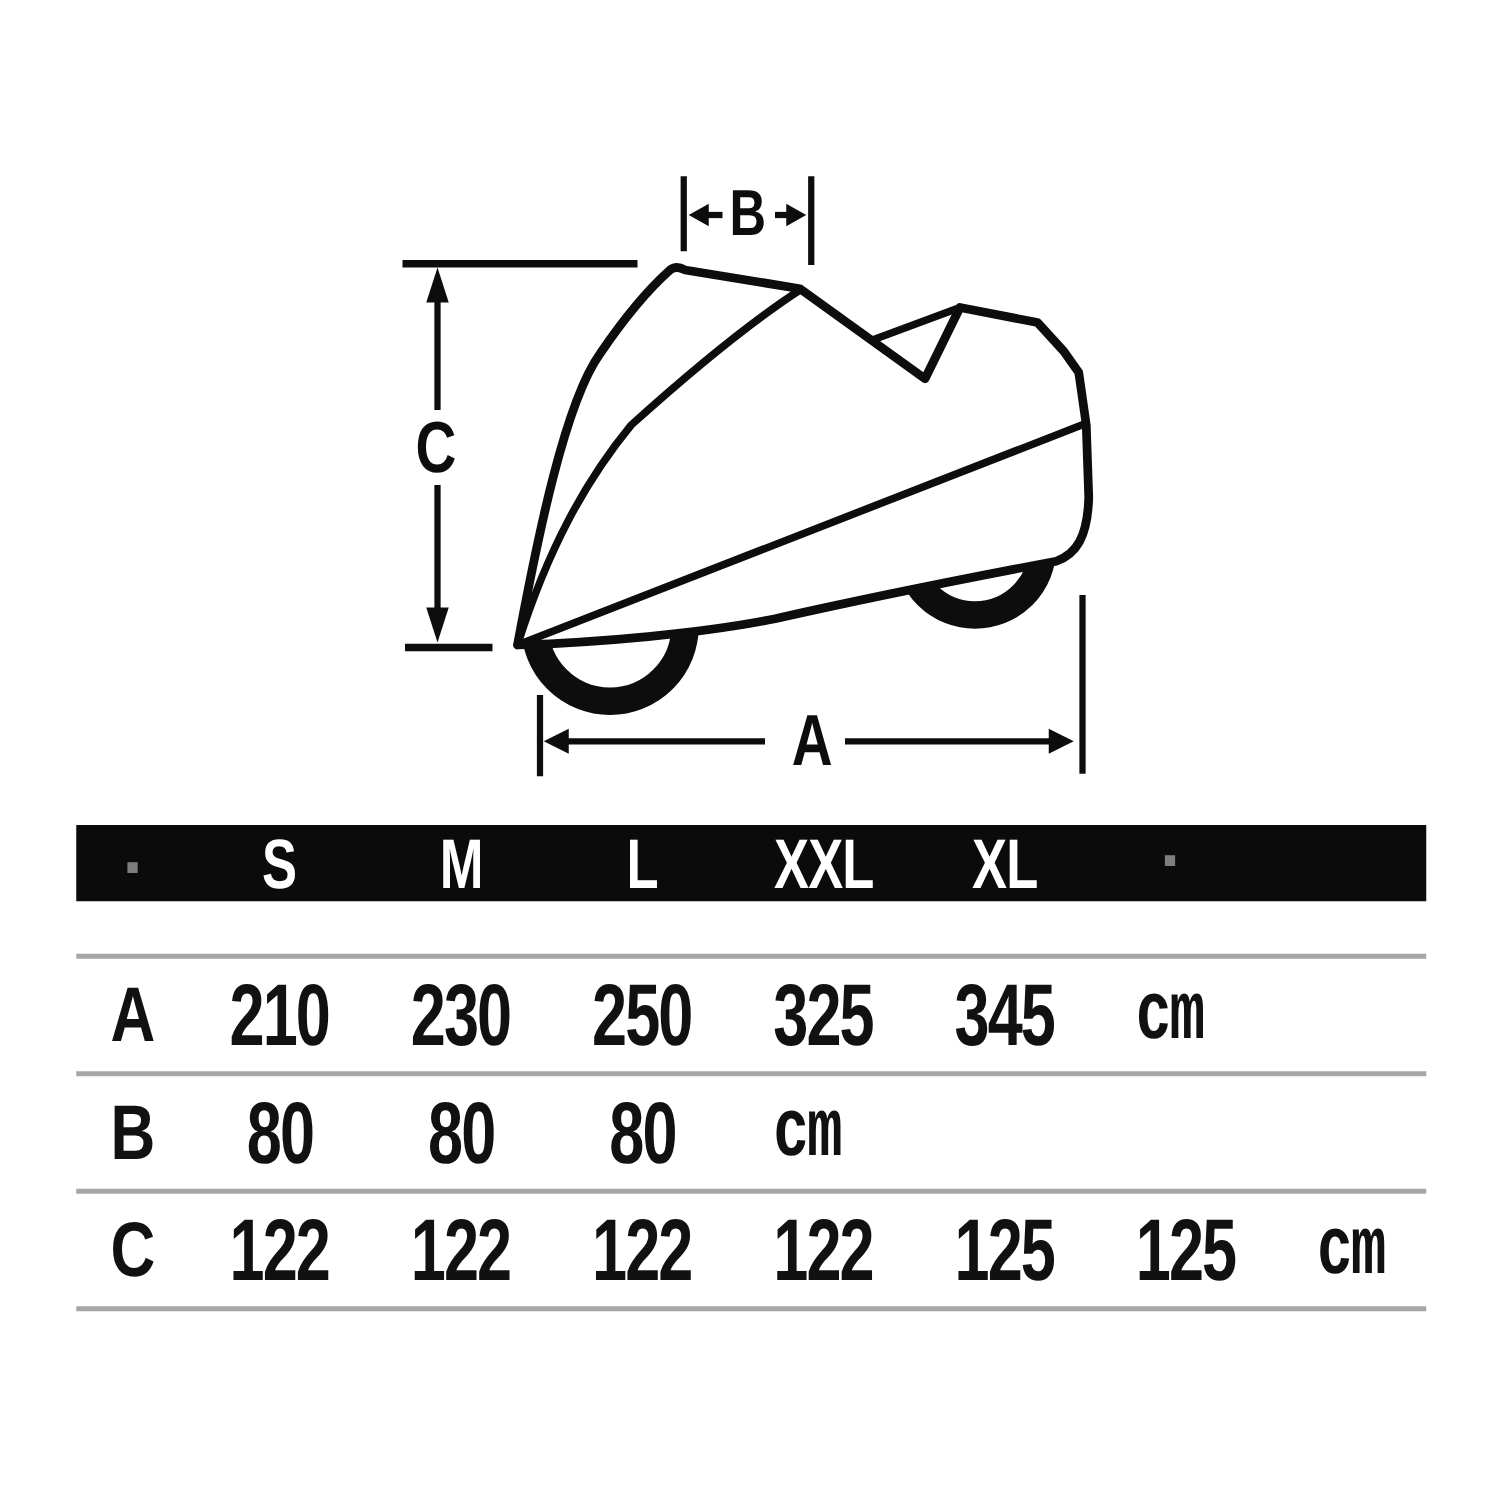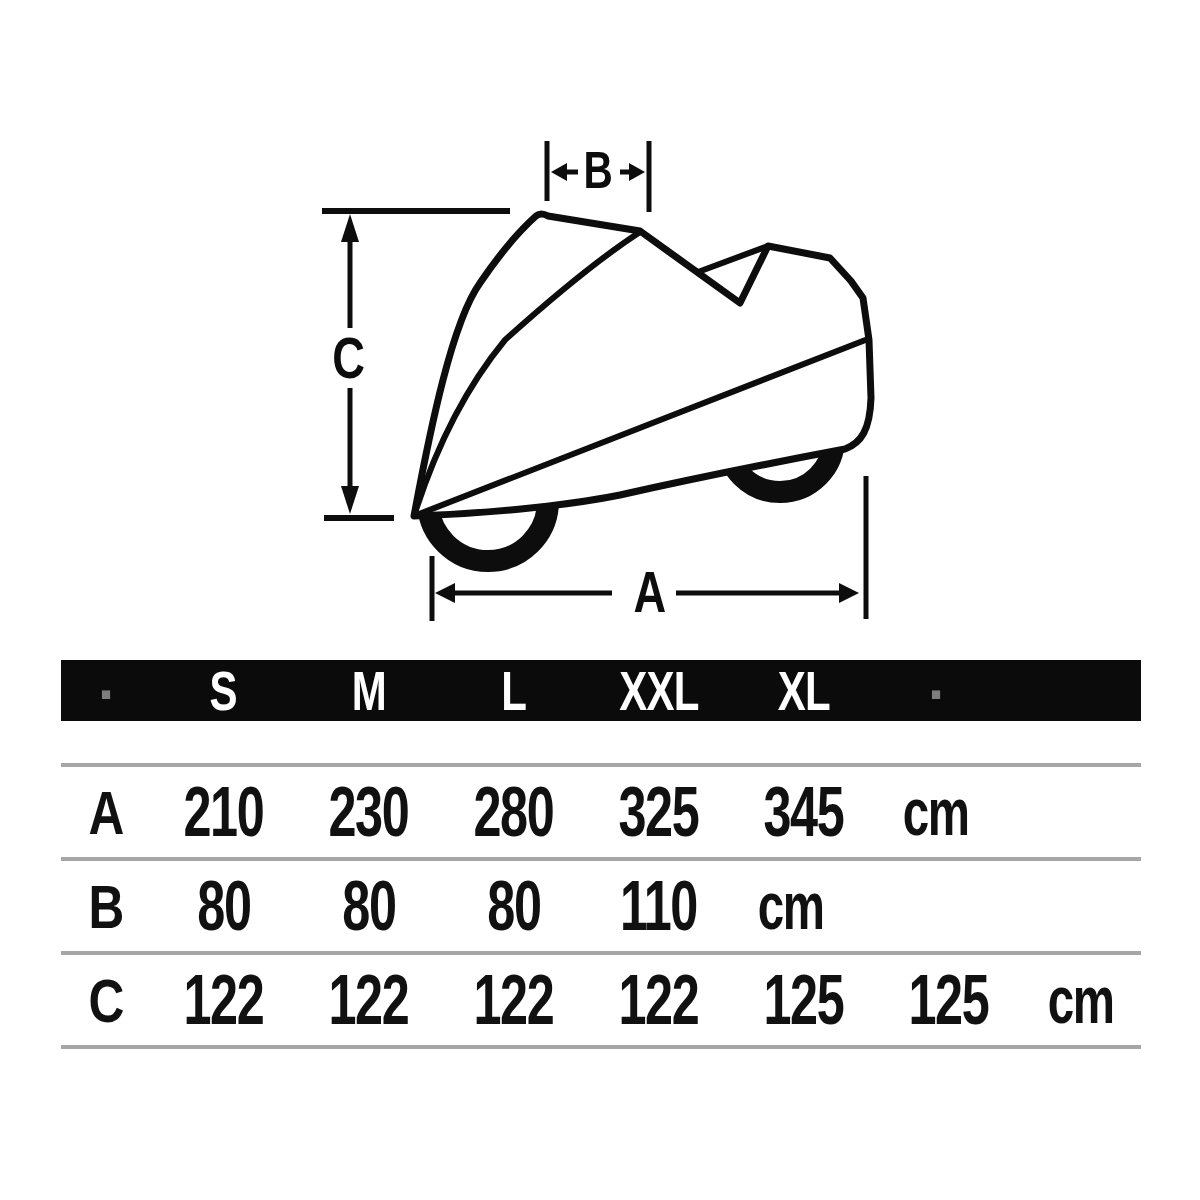--- a/index.html
+++ b/index.html
@@ -9,21 +9,21 @@
   #drawing{position:absolute;left:0;top:0;width:1200px;height:660px;}
   
   #size-table{position:absolute;left:61px;top:660px;width:1080px;}
   .thead{display:flex;align-items:center;height:61px;background:#0b0b0b;}
   .spacer{height:42px;}
   .trow{display:flex;align-items:center;height:90px;border-top:4px solid #a6a6a6;background:#fff;}
   .endline{height:0;border-top:4px solid #a6a6a6;}
   .cell{display:flex;align-items:center;justify-content:center;}
   .cell.lab{width:90px;}
   .cell.size{width:145px;}
-  .cell.unit{width:120px;}
+  .cell.unit{width:120px;font-family:Liberation Mono, monospace;}
   .hsize{color:#ffffff;font-size:56px;font-weight:700;display:inline-block;
          transform:scaleX(.75);letter-spacing:-1px;}
   .dot{color:#7e7e7e;font-size:58px;font-weight:700;line-height:0;display:inline-block;
        transform:translateY(-12px);}
   .rowlab{font-size:62px;font-weight:700;display:inline-block;transform:scaleX(.8);}
   .val{font-size:70px;font-weight:700;display:inline-block;transform:scaleX(.72);
        letter-spacing:-2px;}
   .unit-txt{font-size:66px;font-weight:700;display:inline-block;transform:scaleX(.72);
        letter-spacing:-2px;}
   svg text{font-family:"Liberation Sans",sans-serif;font-weight:700;fill:#0d0d0d;}
@@ -116,21 +116,21 @@
       <div class="cell lab">
         <span class="rowlab">A</span>
         </div>
       <div class="cell size">
           <span class="val">210</span>
         </div>
       <div class="cell size">
           <span class="val">230</span>
         </div>
       <div class="cell size">
-          <span class="val">280</span>
+          <span class="val">250</span>
         </div>
       <div class="cell size">
           <span class="val">325</span>
         </div>
       <div class="cell size">
           <span class="val">345</span>
         </div>
       <div class="cell unit">
           <span class="unit-txt">cm</span>
         </div>
@@ -141,23 +141,20 @@
         <span class="rowlab">B</span>
         </div>
       <div class="cell size">
           <span class="val">80</span>
         </div>
       <div class="cell size">
           <span class="val">80</span>
         </div>
       <div class="cell size">
           <span class="val">80</span>
-        </div>
-      <div class="cell size">
-          <span class="val">110</span>
         </div>
       <div class="cell unit">
           <span class="unit-txt">cm</span>
         </div>
     </div>
 
     <div class="trow">
       <div class="cell lab">
         <span class="rowlab">C</span>
         </div>

